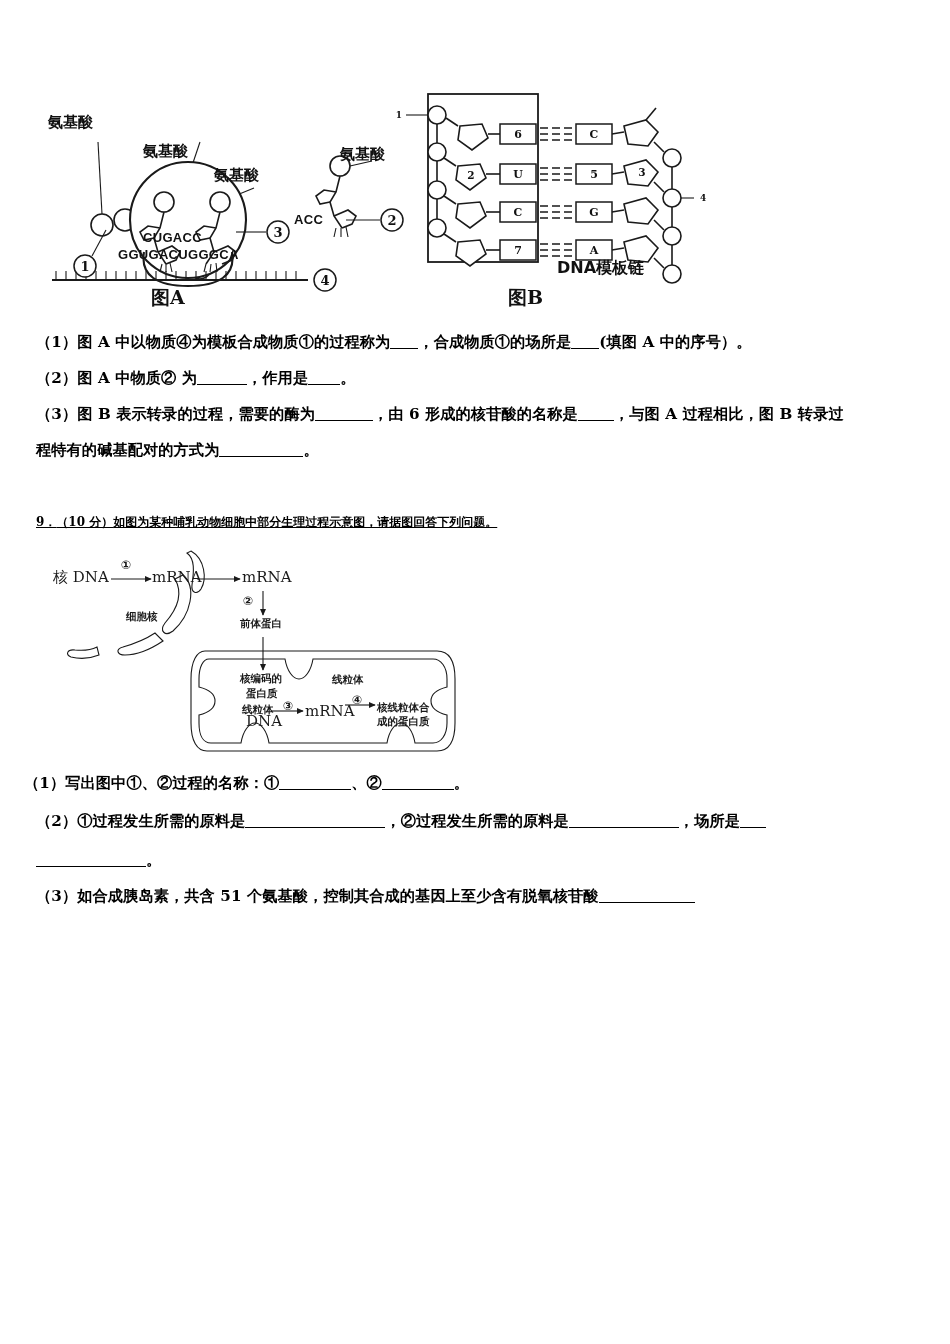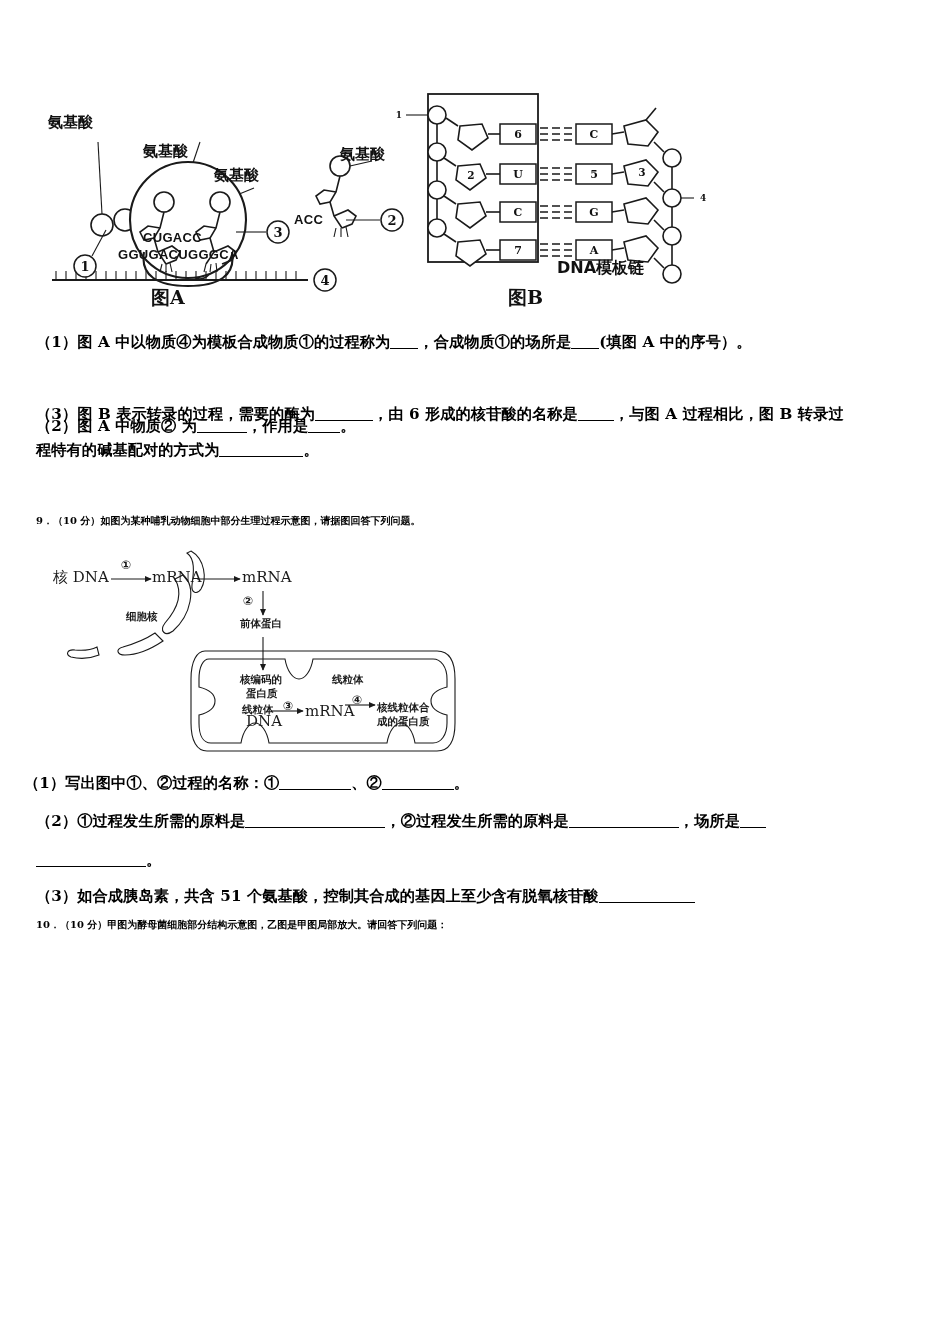--- a/index.html
+++ b/index.html
@@ -33,22 +33,23 @@
   .blank{
     display:inline-block;
     border-bottom:1.4px solid #000;
     vertical-align:-2px;
     height:13px;
   }
   .stemnum{
     position:absolute;
     font-family:"DejaVu Serif","Liberation Serif",serif;
     font-weight:bold;
-    font-size:10px;
-    white-space:nowrap;
+    font-size:12px;
+    white-space:nowrap;
+    text-decoration:underline;
   }
 
   
   .figwrap{position:absolute;left:0;top:0;width:950px;height:320px;}
   .fig-caption{
     position:absolute;
     font-family:"DejaVu Serif","Liberation Serif",serif;
     font-weight:bold;
     font-size:19px;
     color:#111;
@@ -274,21 +275,21 @@
     </svg>
 
     <span class="cn-lab" style="left:557px;top:258px;font-size:16px;">DNA模板链</span>
     <span class="fig-caption" style="left:508px;top:285px;">图B</span>
   </div>
 
   <div class="qline" style="left:36px;top:332px;">
     <span>（1）图 A 中以物质④为模板合成物质①的过程称为</span><span class="blank" style="width:28px;"></span><span>，合成物质①的场所是</span><span class="blank" style="width:28px;"></span><span>(填图 A 中的序号）。</span>
   </div>
 
-  <div class="qline" style="left:36px;top:368px;margin-top:48px;">
+  <div class="qline" style="left:36px;top:368px;">
     <span>（2）图 A 中物质② 为</span><span class="blank" style="width:50px;"></span><span>，作用是</span><span class="blank" style="width:32px;"></span><span>。</span>
   </div>
 
   <div class="qline" style="left:36px;top:404px;">
     <span>（3）图 B 表示转录的过程，需要的酶为</span><span class="blank" style="width:58px;"></span><span>，由 6 形成的核苷酸的名称是</span><span class="blank" style="width:36px;"></span><span>，与图 A 过程相比，图 B 转录过</span>
   </div>
 
   <div class="qline" style="left:36px;top:440px;">
     <span>程特有的碱基配对的方式为</span><span class="blank" style="width:84px;"></span><span>。</span>
   </div>
@@ -333,21 +334,21 @@
       <path class="stroke-thin" d="M290 160 L320 160" marker-end="url(#arw)"></path>
     </svg>
 
     <span class="cell-lab serif" style="left:-2px;top:26px;">核 DNA</span>
     <span class="cell-lab serif" style="left:97px;top:26px;">mRNA</span>
     <span class="cell-lab serif" style="left:187px;top:26px;">mRNA</span>
     <span class="cell-lab" style="left:66px;top:14px;font-size:12px;">①</span>
     <span class="cell-lab" style="left:188px;top:50px;font-size:12px;">②</span>
     <span class="cell-lab" style="left:36px;top:65px;margin-left:35px;">细胞核</span>
     <span class="cell-lab" style="left:185px;top:72px;">前体蛋白</span>
-    <span class="cell-lab" style="left:185px;top:128px;">核编码的</span>
+    <span class="cell-lab" style="left:185px;top:128px;font-family:Liberation Serif, serif;">核编码的</span>
     <span class="cell-lab" style="left:191px;top:142px;">蛋白质</span>
     <span class="cell-lab" style="left:277px;top:128px;">线粒体</span>
     <span class="cell-lab" style="left:187px;top:158px;">线粒体</span>
     <span class="cell-lab serif" style="left:191px;top:170px;">DNA</span>
     <span class="cell-lab" style="left:228px;top:155px;font-size:12px;">③</span>
     <span class="cell-lab serif" style="left:250px;top:160px;">mRNA</span>
     <span class="cell-lab" style="left:297px;top:149px;font-size:12px;">④</span>
     <span class="cell-lab" style="left:322px;top:156px;">核线粒体合</span>
     <span class="cell-lab" style="left:322px;top:170px;">成的蛋白质</span>
   </div>
@@ -361,17 +362,14 @@
   </div>
 
   <div class="qline" style="left:36px;top:850px;">
     <span class="blank" style="width:110px;"></span><span>。</span>
   </div>
 
   <div class="qline" style="left:36px;top:886px;">
     <span>（3）如合成胰岛素，共含 51 个氨基酸，控制其合成的基因上至少含有脱氧核苷酸</span><span class="blank" style="width:96px;"></span>
   </div>
 
-  <div class="stemnum" style="left:36px;top:918px;">
-    <span>10．</span><span>（10 分）</span><span>甲图为酵母菌细胞部分结构示意图，乙图是甲图局部放大。请回答下列问题：</span>
-  </div>
 
 </div>
 
 </body></html>

